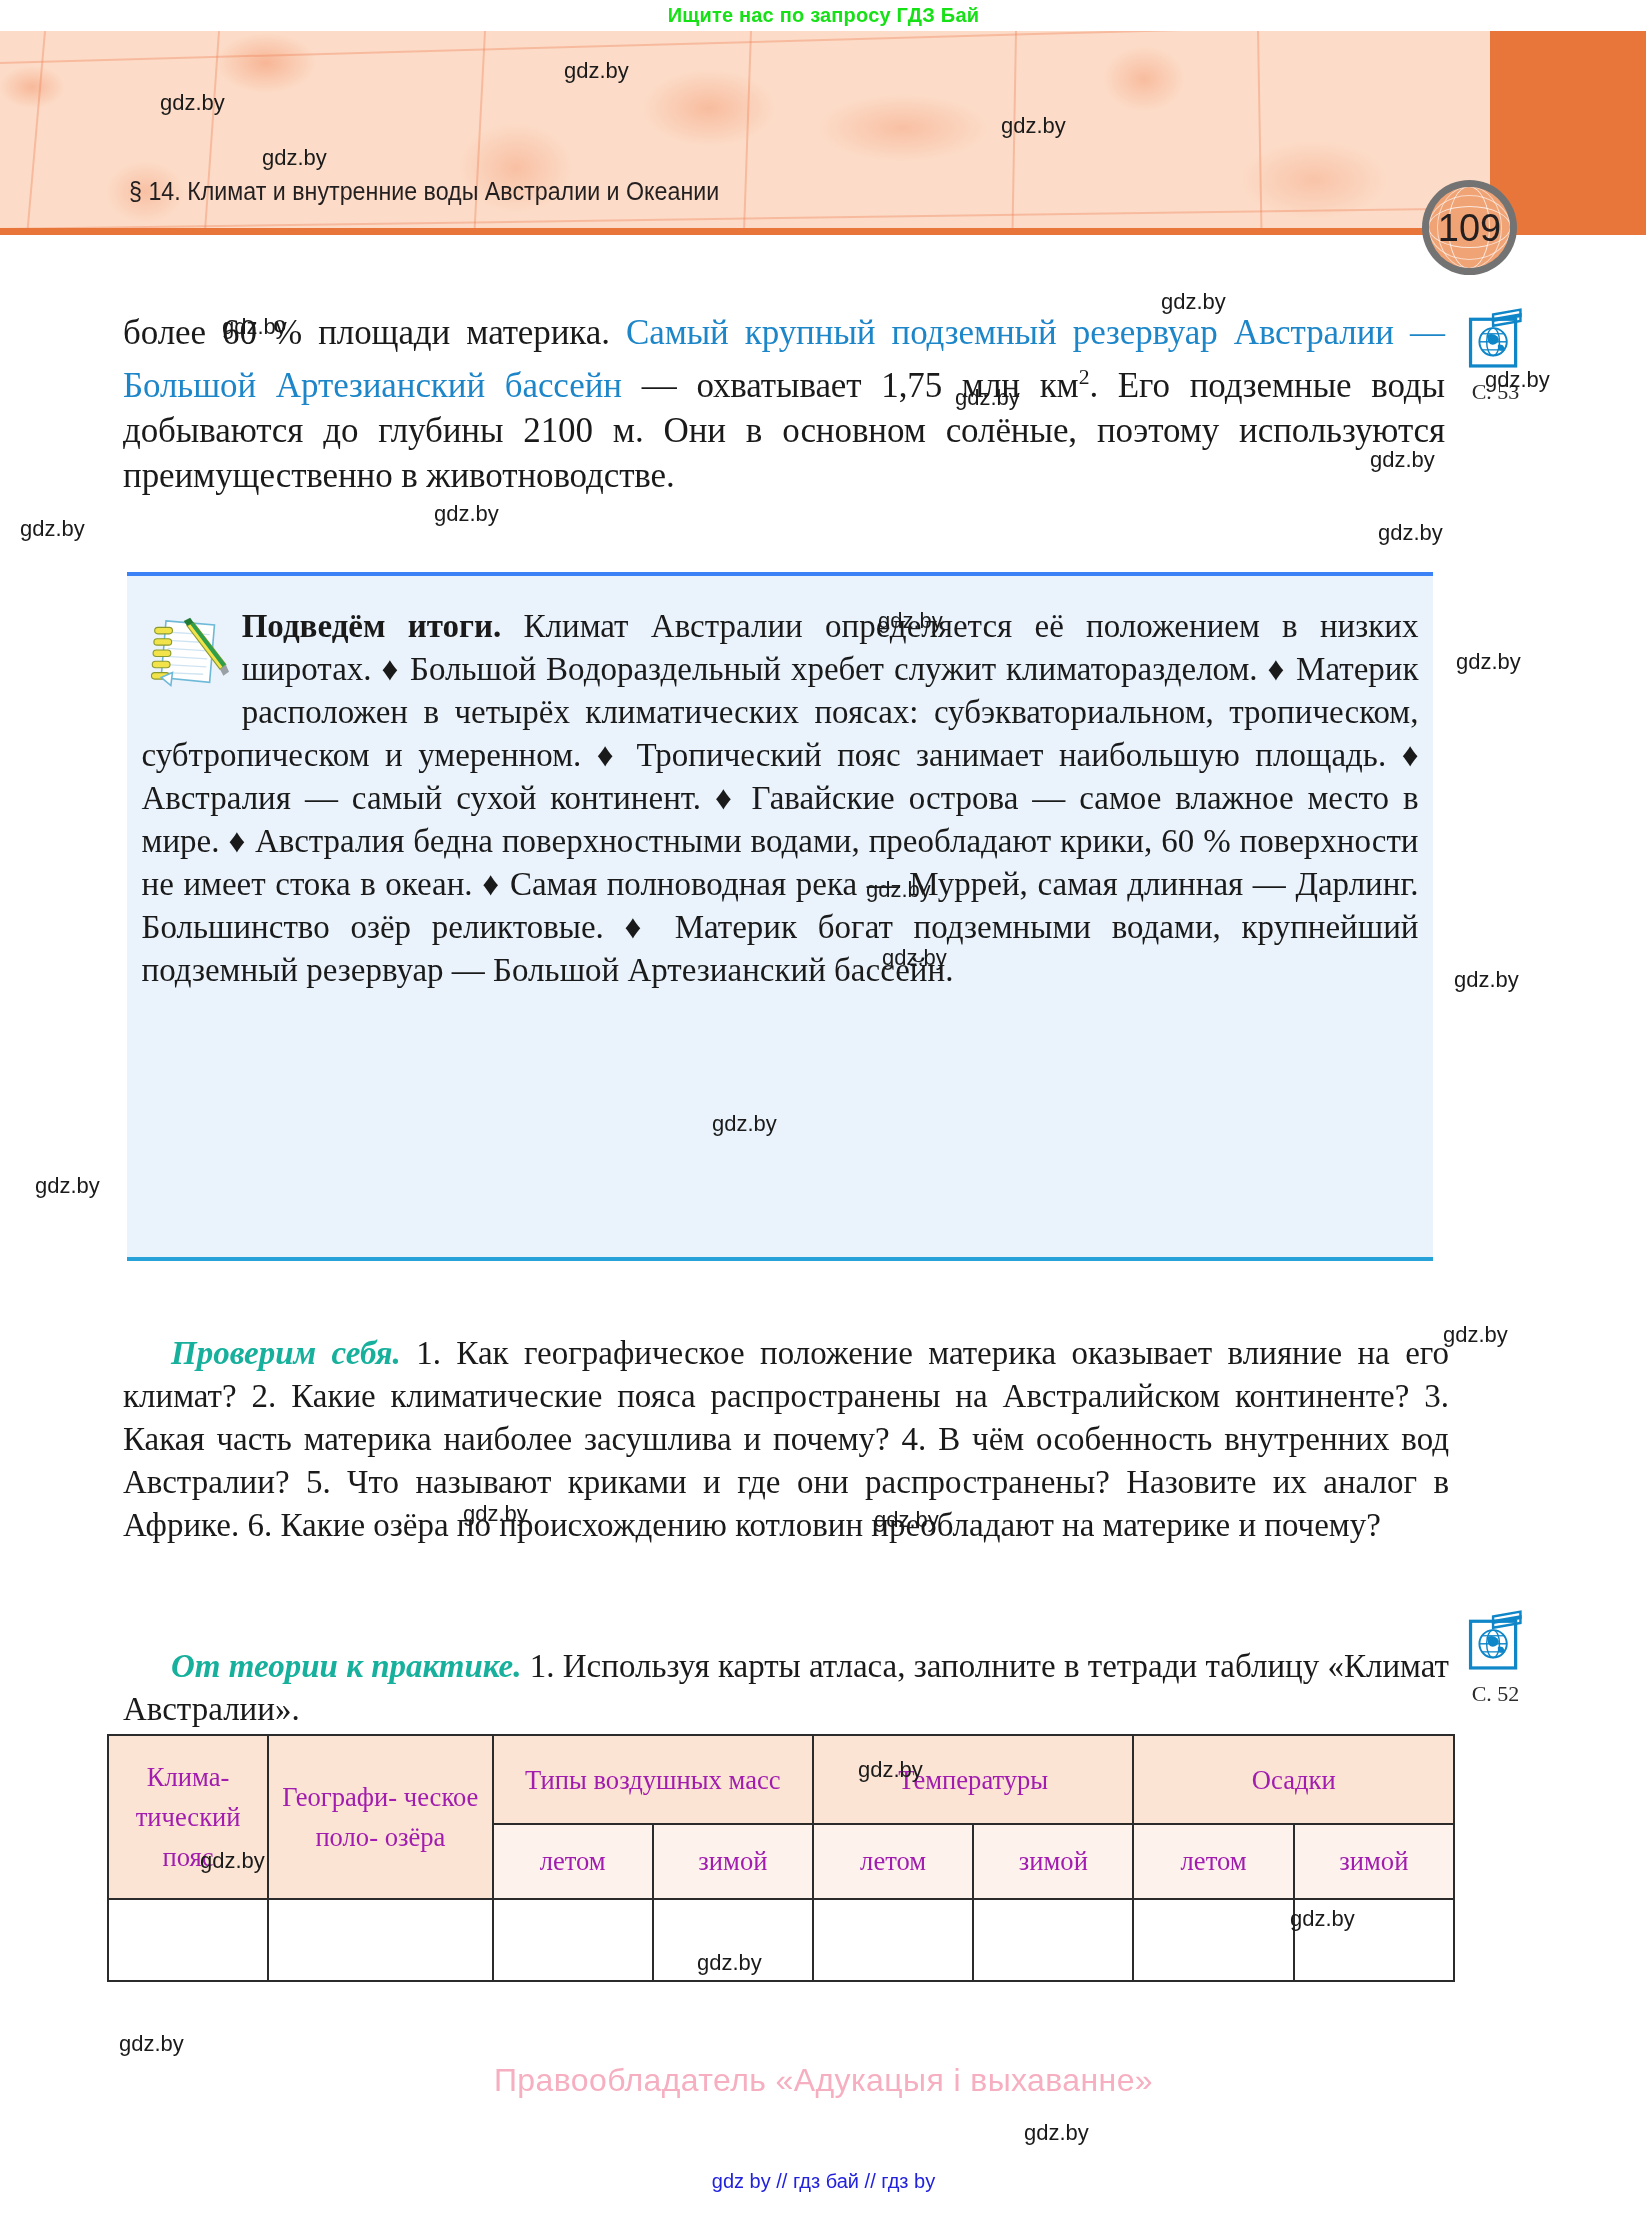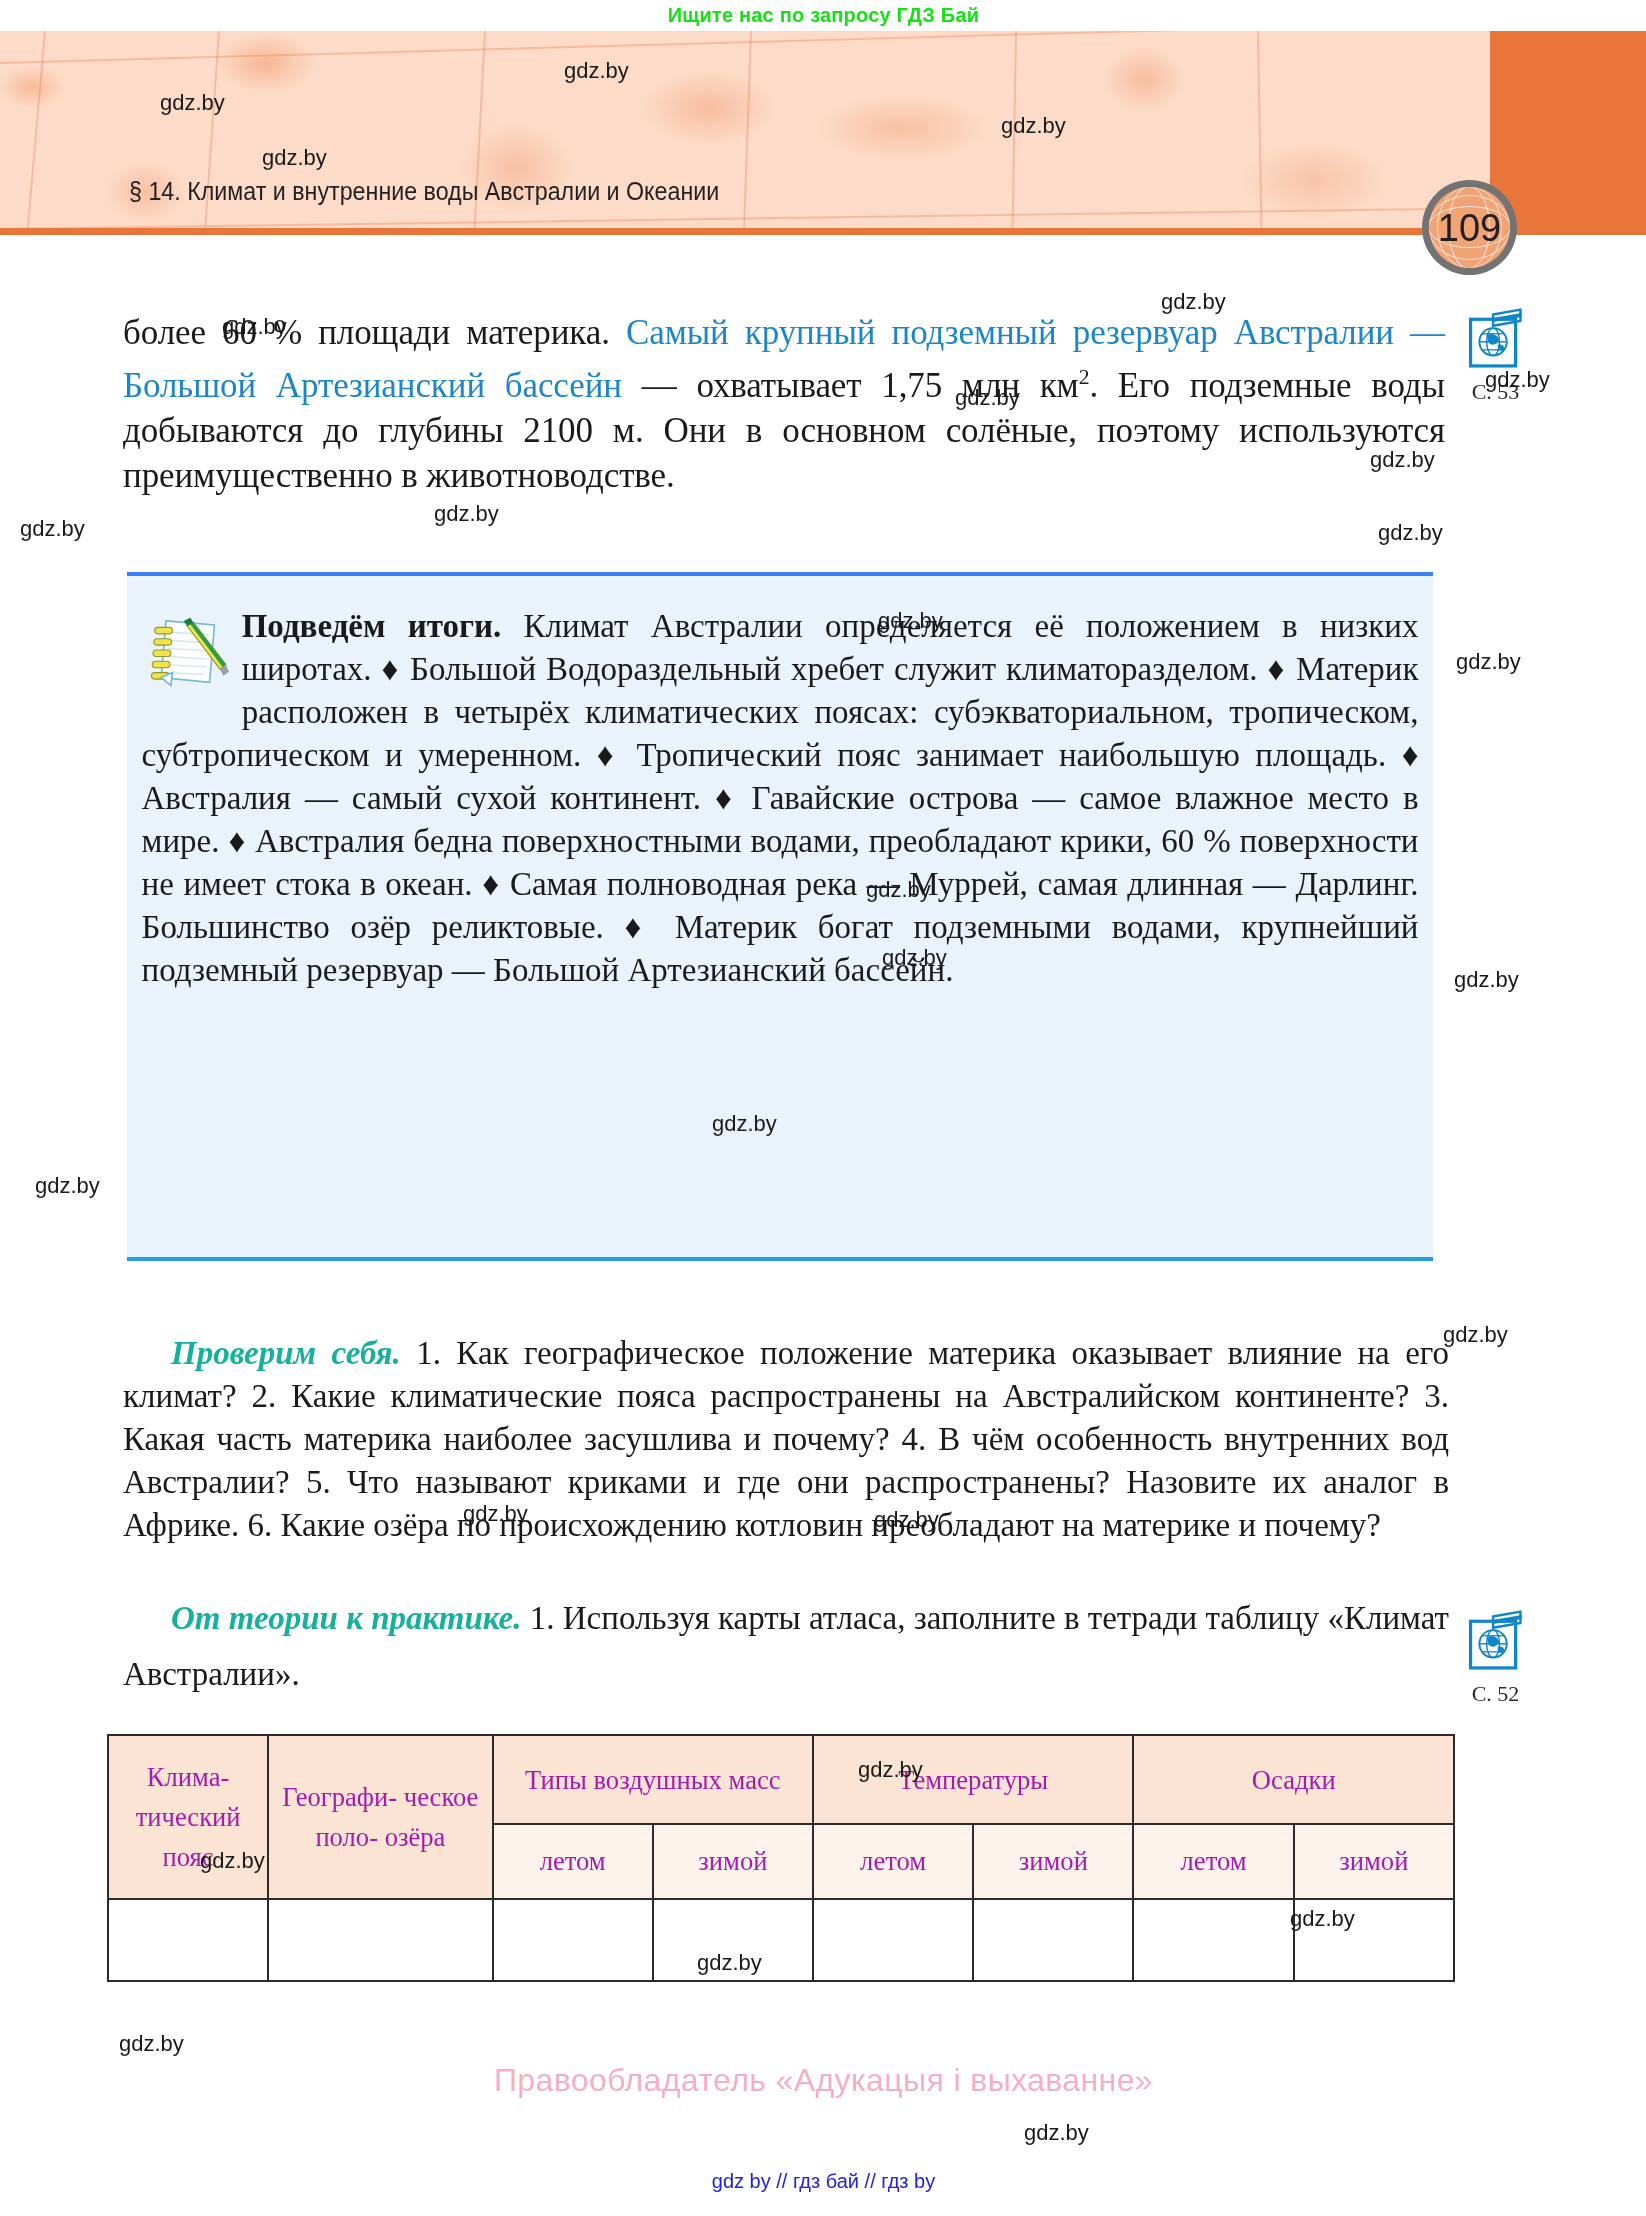--- a/index.html
+++ b/index.html
@@ -197,24 +197,24 @@
   }
   .rubric-label {
     color: #16b09c;
     font-weight: bold;
     font-style: italic;
   }
 
   .practice-block {
     position: absolute;
     left: 123px;
-    top: 1557px;
+    top: 1612px;
     width: 1326px;
     font-size: 33px;
-    line-height: 56px;
+    line-height: 43px;
     color: #1a1a1a;
     text-align: justify;
     text-align-last: left;
     text-indent: 48px;
   }
 
   
   .atlas-ref {
     position: absolute;
     width: 105px;

